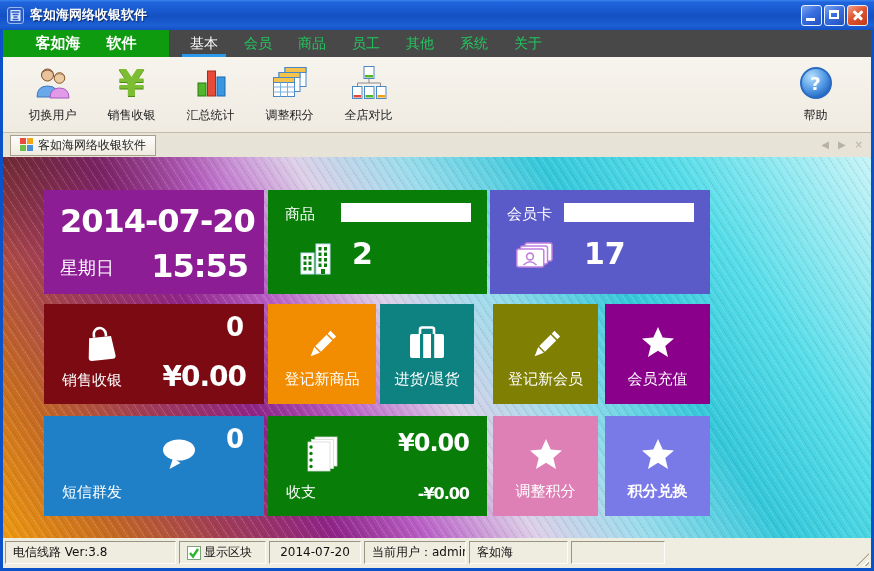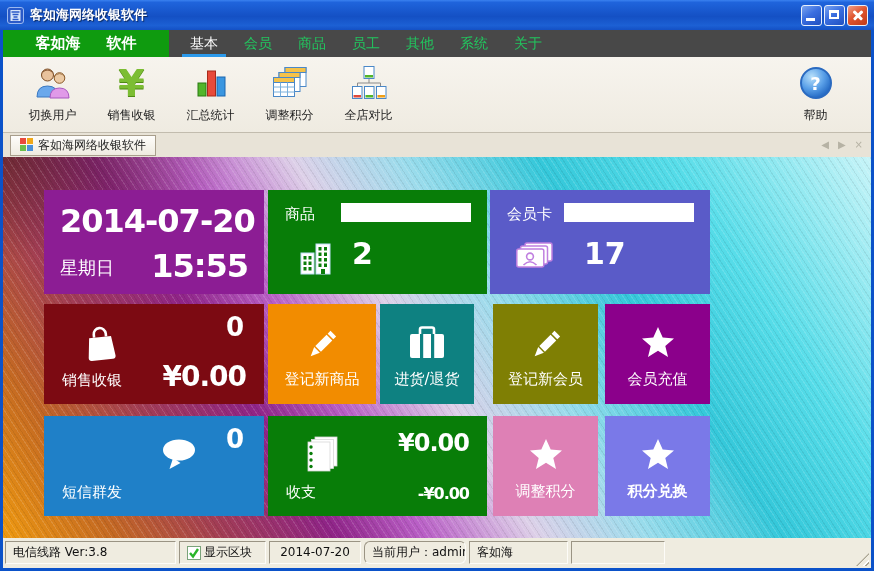--- a/index.html
+++ b/index.html
@@ -97,21 +97,21 @@
   .amt-top{position:absolute;top:13px;right:18px;font-size:24px;font-weight:bold;letter-spacing:-1px;}
   .amt-bot{position:absolute;bottom:13px;right:18px;font-size:16px;font-weight:bold;letter-spacing:-1px;}
   .small-label{position:absolute;left:50%;transform:translateX(-50%);bottom:15px;font-size:15px;white-space:nowrap;}
   .center-icon{position:absolute;left:50%;top:22px;transform:translateX(-50%);}
 
   
   .statusbar{position:absolute;left:0;bottom:0;width:868px;height:30px;background:#efece0;}
   .sp{position:absolute;top:3px;height:23px;line-height:21px;box-sizing:border-box;padding:0 7px;
     font-size:12px;color:#111;border:1px solid;border-color:#9a9484 #fdfcf8 #fdfcf8 #9a9484;white-space:nowrap;overflow:hidden;}
   .sp1{left:2px;width:171px;} .sp2{left:176px;width:87px;display:flex;align-items:center;gap:3px;}
-  .sp3{left:266px;width:92px;text-align:center;} .sp4{left:361px;width:102px;border-radius:6px;}
+  .sp3{left:266px;width:92px;text-align:center;} .sp4{left:361px;width:102px;}
   .sp5{left:466px;width:99px;} .sp6{left:568px;width:94px;} .sp7{left:665px;width:200px;}
   .sp7 .site{margin-left:12px;}
   .grip{position:absolute;right:2px;bottom:2px;width:13px;height:13px;
     background:repeating-linear-gradient(-45deg,transparent 0 2px,#aaa593 2px 3.5px,#fff 3.5px 4.5px,transparent 4.5px 6px);
     clip-path:polygon(100% 0,100% 100%,0 100%);}
   .cbbox{display:inline-flex;}
 </style>
 </head>
 <body>
 

